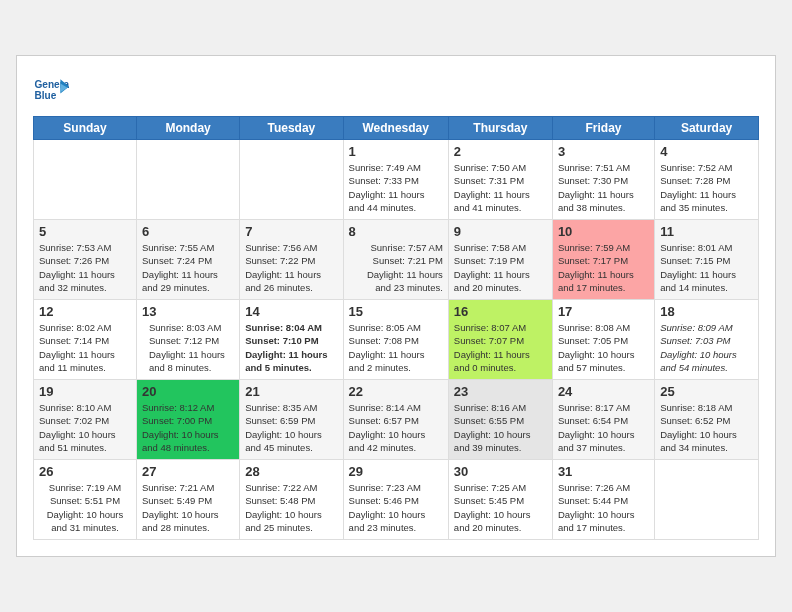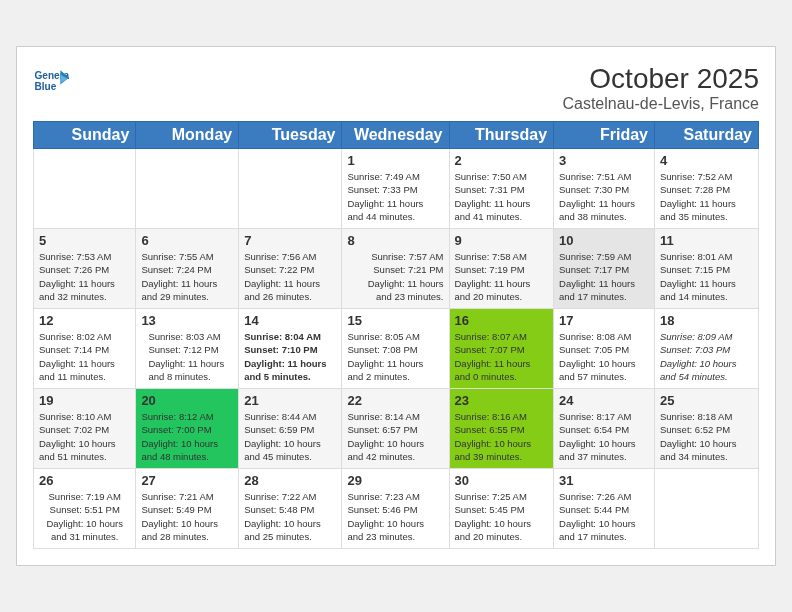--- a/index.html
+++ b/index.html
@@ -45,23 +45,23 @@
       font-size: 16px;
       color: #555;
     }
     .calendar-table {
       width: 100%;
       border-collapse: collapse;
     }
     .calendar-table th {
       background: #3a7cbf;
       color: white;
-      font-size: 16px;
+      font-size: 12px;
       padding: 4px 6px;
-      text-align: right;
+      text-align: center;
       border: 1px solid #2a6aaf;
     }
     .calendar-table td {
       border: 1px solid #ddd;
       vertical-align: top;
       padding: 4px 5px;
       font-size: 10px;
       color: #333;
       height: 80px;
       width: 108px;
@@ -94,24 +94,20 @@
 <div class="calendar-container">
   <div class="header">
     <div class="logo">
       <svg class="logo-icon" viewBox="0 0 50 50" xmlns="http://www.w3.org/2000/svg">
         <text x="2" y="22" font-size="14" font-weight="bold" fill="#2060a0">General</text>
         <text x="2" y="38" font-size="14" font-weight="bold" fill="#2060a0">Blue</text>
         <polygon points="38,10 50,20 38,30" fill="#2080c0"></polygon>
         <polygon points="38,16 48,22 38,28" fill="#60b0e0"></polygon>
       </svg>
     </div>
-    <div class="title-block">
-      <div class="month-title">October 2025</div>
-      <div class="location-title">Castelnau-de-Levis, France</div>
-    </div>
   </div>
 
   <table class="calendar-table">
     <thead>
       <tr id="weekday-row">
           <th>Sunday</th>
           <th>Monday</th>
           <th>Tuesday</th>
           <th>Wednesday</th>
           <th>Thursday</th>
@@ -182,21 +178,21 @@
 Daylight: 11 hours
 and 23 minutes.</div>
           </td>
           <td style="background-color: rgb(245, 245, 245);">
             <div class="day-number">9</div>
             <div class="cell-info" style="white-space: pre-line;">Sunrise: 7:58 AM
 Sunset: 7:19 PM
 Daylight: 11 hours
 and 20 minutes.</div>
           </td>
-          <td style="background-color: #e5e5e5;">
+          <td style="background-color: #fca5a5;">
             <div class="day-number">10</div>
             <div class="cell-info" style="white-space: pre-line;">Sunrise: 7:59 AM
 Sunset: 7:17 PM
 Daylight: 11 hours
 and 17 minutes.</div>
           </td>
           <td style="background-color: rgb(245, 245, 245);">
             <div class="day-number">11</div>
             <div class="cell-info" style="white-space: pre-line;">Sunrise: 8:01 AM
 Sunset: 7:15 PM
@@ -226,21 +222,21 @@
 Daylight: 11 hours
 and 5 minutes.</div>
           </td>
           <td style="background-color: rgb(255, 255, 255);">
             <div class="day-number">15</div>
             <div class="cell-info" style="white-space: pre-line;">Sunrise: 8:05 AM
 Sunset: 7:08 PM
 Daylight: 11 hours
 and 2 minutes.</div>
           </td>
-          <td style="background-color: #84cc16;">
+          <td style="background-color: #bef264;">
             <div class="day-number">16</div>
             <div class="cell-info" style="white-space: pre-line;">Sunrise: 8:07 AM
 Sunset: 7:07 PM
 Daylight: 11 hours
 and 0 minutes.</div>
           </td>
           <td style="background-color: rgb(255, 255, 255);">
             <div class="day-number">17</div>
             <div class="cell-info" style="white-space: pre-line;">Sunrise: 8:08 AM
 Sunset: 7:05 PM
@@ -265,33 +261,33 @@
           </td>
           <td style="background-color: #22c55e;">
             <div class="day-number">20</div>
             <div class="cell-info" style="white-space: pre-line;">Sunrise: 8:12 AM
 Sunset: 7:00 PM
 Daylight: 10 hours
 and 48 minutes.</div>
           </td>
           <td style="background-color: rgb(245, 245, 245);">
             <div class="day-number">21</div>
-            <div class="cell-info" style="white-space: pre-line;">Sunrise: 8:44 AM
+            <div class="cell-info" style="white-space: pre-line;">Sunrise: 8:35 AM
 Sunset: 6:59 PM
 Daylight: 10 hours
 and 45 minutes.</div>
           </td>
           <td style="background-color: rgb(245, 245, 245);">
             <div class="day-number">22</div>
             <div class="cell-info" style="white-space: pre-line;">Sunrise: 8:14 AM
 Sunset: 6:57 PM
 Daylight: 10 hours
 and 42 minutes.</div>
           </td>
-          <td style="background-color: #84cc16;">
+          <td style="background-color: #e5e5e5;">
             <div class="day-number">23</div>
             <div class="cell-info" style="white-space: pre-line;">Sunrise: 8:16 AM
 Sunset: 6:55 PM
 Daylight: 10 hours
 and 39 minutes.</div>
           </td>
           <td style="background-color: rgb(245, 245, 245);">
             <div class="day-number">24</div>
             <div class="cell-info" style="white-space: pre-line;">Sunrise: 8:17 AM
 Sunset: 6:54 PM

